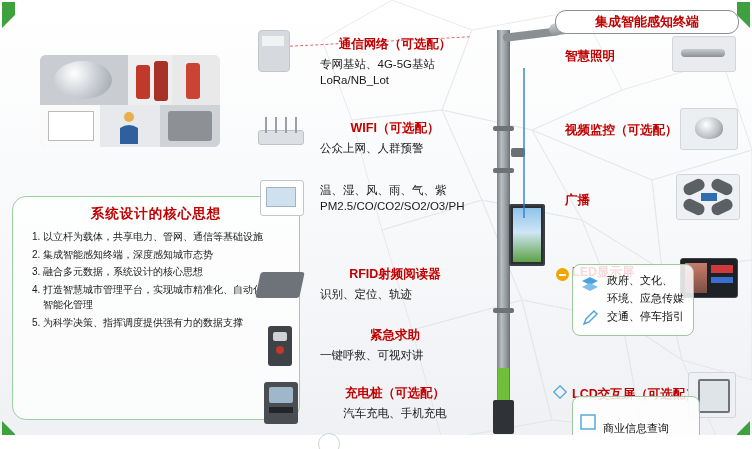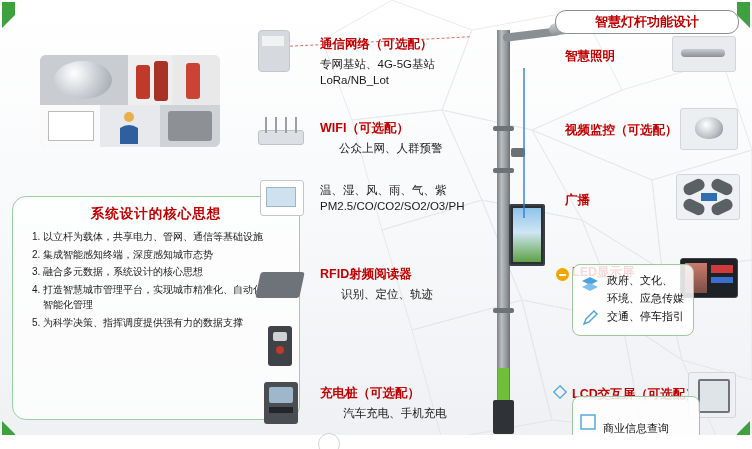--- a/index.html
+++ b/index.html
@@ -82,21 +82,21 @@
     background:linear-gradient(180deg,#8fc3ea 0%,#cfe6f5 45%,#5da246 100%);}
   .small-cam{position:absolute;left:46px;top:140px;width:14px;height:9px;background:#6b7075;border-radius:2px;}
   .blue-line{position:absolute;left:58px;top:60px;width:1.5px;height:150px;background:#2f7fd0;opacity:.7;}
 
   
   .dash-line{position:absolute;left:285px;top:46px;width:185px;height:1px;
     border-top:1.4px dashed #e06c6c;transform:rotate(-3deg);transform-origin:left center;}
 
   
   .feat{position:absolute;left:320px;width:150px;}
-  .feat .ttl{color:#c00000;font-weight:bold;font-size:12.5px;margin:0 0 4px 0;}
+  .feat .ttl{color:#c00000;font-weight:bold;font-size:12.5px;margin:0 0 4px 0;text-align:center;}
   .feat .desc{color:#1a1a1a;font-size:11.5px;line-height:1.35;}
   .ficon{position:absolute;left:258px;width:52px;height:42px;}
 
   
   .ic-box{position:absolute;left:0;top:0;width:46px;height:36px;border-radius:4px;background:#e3e6e9;border:1px solid #c3c7cb;}
   .ic-router{position:absolute;left:0;top:10px;width:44px;height:13px;border-radius:3px;background:#dcdfe3;border:1px solid #bfc3c7;}
   .ant{position:absolute;width:2px;height:16px;background:#9aa0a6;top:-14px;}
   .ic-sensor{position:absolute;left:2px;top:2px;width:42px;height:34px;background:#fff;border:1px solid #c3c7cb;border-radius:3px;}
   .ic-card{position:absolute;left:0;top:6px;width:44px;height:26px;background:#6e737a;border-radius:3px;transform:skewX(-12deg);}
   .ic-pillar{position:absolute;left:10px;top:0;width:24px;height:40px;background:#3f4348;border-radius:3px;}
@@ -213,29 +213,33 @@
     <div style="position:absolute;left:11px;top:25px;width:24px;height:6px;background:#22262a;"></div>
   </div>
 
   <div class="feat" style="top:36px;">
     <p class="ttl">通信网络（可选配）</p>
     <div class="desc" style="white-space:pre-line;">专网基站、4G-5G基站
 LoRa/NB_Lot</div>
   </div>
   <div class="feat" style="top:120px;">
     <p class="ttl">WIFI（可选配）</p>
-    <div class="desc" style="white-space:pre-line;margin-left:19px;">公众上网、人群预警</div>
+    <div class="desc" style="white-space:pre-line;">公众上网、人群预警</div>
   </div>
   <div class="feat" style="top:183px;">
     <div class="desc" style="white-space:pre-line;">温、湿、风、雨、气、紫
 PM2.5/CO/CO2/SO2/O3/PH</div>
   </div>
   <div class="feat" style="top:266px;">
     <p class="ttl">RFID射频阅读器</p>
-    <div class="desc" style="white-space:pre-line;margin-left:21px;">识别、定位、轨迹</div>
+    <div class="desc" style="white-space:pre-line;">识别、定位、轨迹</div>
+  </div>
+  <div class="feat" style="top:327px;">
+    <p class="ttl">紧急求助</p>
+    <div class="desc" style="white-space:pre-line;">一键呼救、可视对讲</div>
   </div>
   <div class="feat" style="top:385px;">
     <p class="ttl">充电桩（可选配）</p>
     <div class="desc" style="white-space:pre-line;text-align:center;">汽车充电、手机充电</div>
   </div>
 
   <div class="pole-wrap">
     <div class="pole"></div>
     <div class="arm"></div>
     <div class="lamp-head" style="left:84px;top:14px;"></div>
@@ -244,21 +248,21 @@
     <div class="ring" style="top:300px;"></div>
     <div class="small-cam"></div>
     <div class="screen-box">
       <div class="screen-img"></div>
     </div>
     <div class="pole-green"></div>
     <div class="pole-base"></div>
     <div class="blue-line"></div>
   </div>
 
-  <div class="right-title">智慧灯杆功能设计</div>
+  <div class="right-title">集成智能感知终端</div>
 
   <div class="rlabel" style="left:565px;top:48px;">智慧照明</div>
   <div class="rimg" style="left:672px;top:36px;width:62px;height:34px;background:#e9ebee;border:1px solid #d2d5d9;">
     <div style="position:absolute;left:8px;top:12px;width:44px;height:8px;border-radius:4px;background:linear-gradient(180deg,#c8cdd2,#8b9095);"></div>
   </div>
 
   <div class="rlabel" style="left:565px;top:122px;">视频监控（可选配）</div>
   <div class="rimg" style="left:680px;top:108px;width:56px;height:40px;background:#eceff2;border:1px solid #d2d5d9;">
     <div style="position:absolute;left:14px;top:8px;width:28px;height:22px;border-radius:50% 50% 46% 46%;background:radial-gradient(circle at 40% 35%,#fff,#b9bec3 60%,#7f8388);"></div>
   </div>

